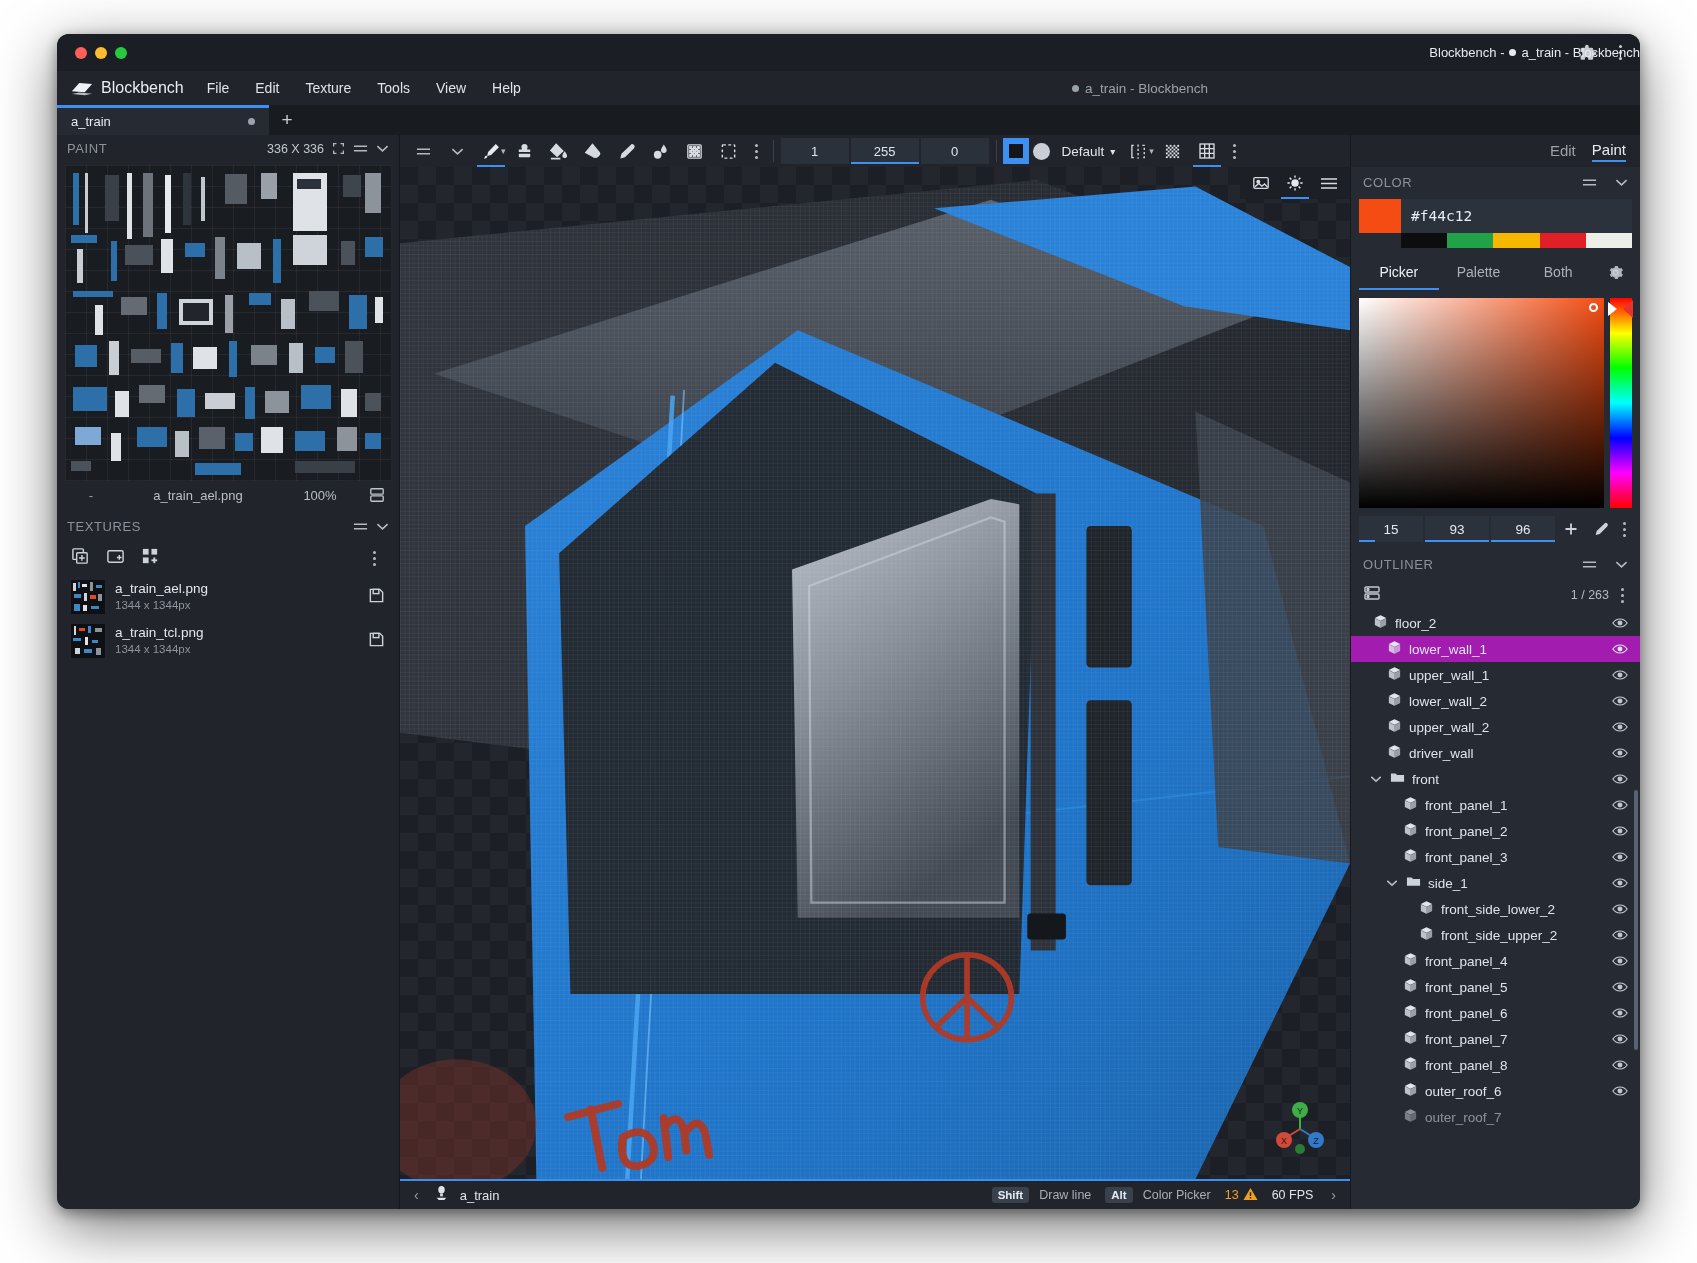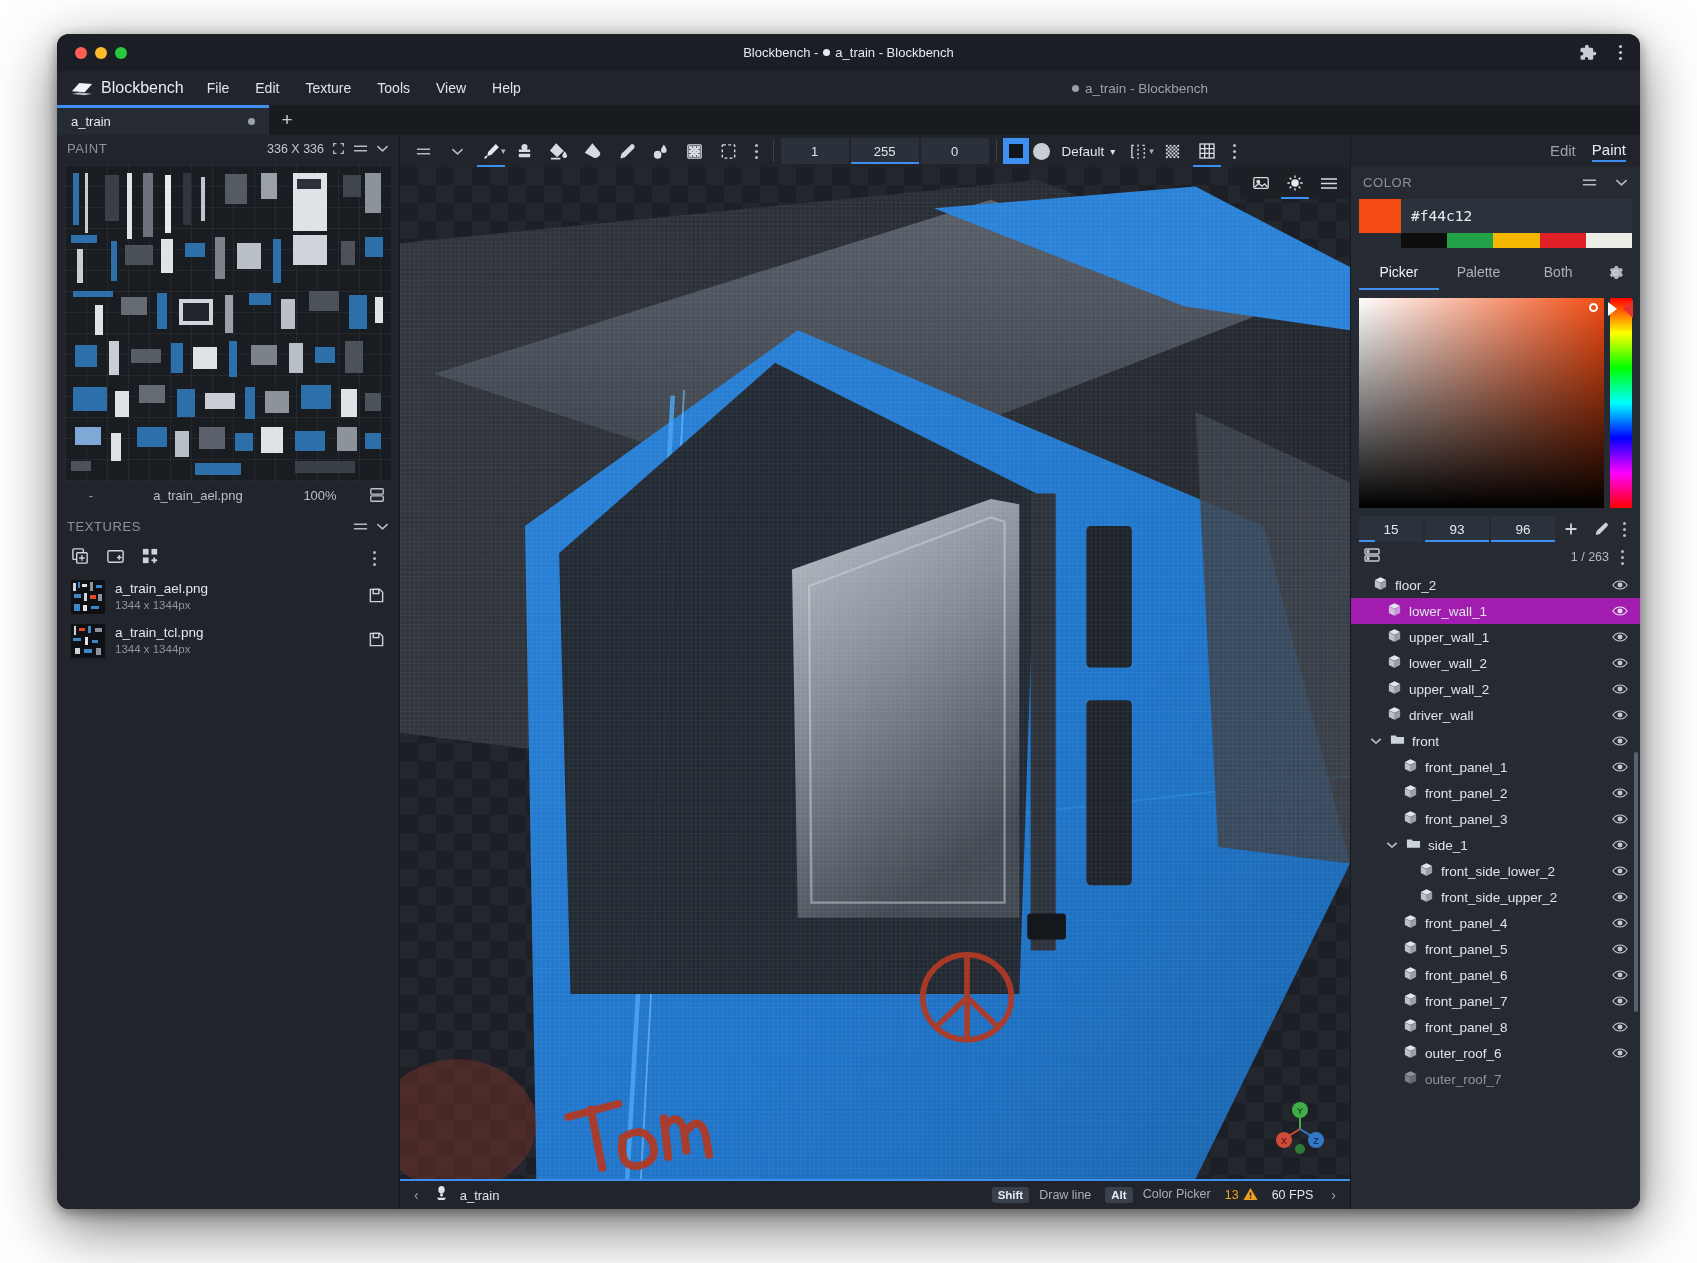--- a/index.html
+++ b/index.html
@@ -33,21 +33,21 @@
     padding: 0 12px;
   }
   .traffic { display: flex; gap: 8px; align-items: center; margin-left: 6px; }
   .dot { width: 12px; height: 12px; border-radius: 50%; }
   .dot.r { background: #ff5f57; }
   .dot.y { background: #febc2e; }
   .dot.g { background: #28c840; }
   .title-text {
     position: absolute; left: 0; right: 0; text-align: center;
     color: #e7eaef; font-size: 13px; pointer-events: none;
-    display: flex; align-items: center; justify-content: center; gap: 5px;
+    display: flex; align-items: center; justify-content: flex-end; gap: 5px;
   }
   .title-dot { width: 7px; height: 7px; border-radius: 50%; background: #e7eaef; display:inline-block;}
   .title-right { margin-left: auto; display: flex; align-items: center; gap: 16px; color: #c8ccd4; }
   .puzzle-ic { width: 18px; height: 18px; }
   .kebab-ic { display:flex; flex-direction:column; gap:3px; padding: 2px 6px;}
   .kebab-ic i { width: 3px; height: 3px; background: #c8ccd4; border-radius: 50%; display:block;}
 
   
   .menubar {
     height: 34px; min-height: 34px;
@@ -846,21 +846,21 @@
             <rect x="7.6" y="9" width="2.8" height="3"></rect>
             <path d="M4 13.5h10l-2 2.5H6z"></path>
           </svg>
         </span>
         <span class="sb-name">a_train</span>
         <span class="sb-right">
           <span style="display:flex;align-items:center;gap:10px;">
             <span class="kbd">Shift</span>
             <span class="sb-lbl" style="margin-left:0">Draw line</span>
           </span>
-          <span style="display:flex;gap:10px;">
+          <span style="display:flex;align-items:center;gap:10px;">
             <span class="kbd">Alt</span>
             <span class="sb-lbl" style="margin-left:0">Color Picker</span>
           </span>
           <span class="warn">
             <span>13</span>
             <span>
               <svg width="15" height="14" viewBox="0 0 16 15" fill="#f0a020">
                     <path d="M8 1l7.5 13H.5z"></path>
                     <path d="M7.2 5.5h1.6v4.2H7.2zM7.2 10.7h1.6v1.6H7.2z" fill="#21252b"></path>
                   </svg>
@@ -945,20 +945,34 @@
             <path d="M14.2 2.6a1.8 1.8 0 0 1 1.2 3.1L7.2 14 4 14.8l.8-3.2z" fill="#ccd2da"></path>
           </svg>
         </span>
         <span class="tb-kebab" style="padding:0 6px">
               <i></i>
               <i></i>
               <i></i>
             </span>
       </div>
 
+      <div class="rpanel-head outliner-head">
+        <span class="rpanel-title">OUTLINER</span>
+        <span class="sp"></span>
+        <span class="rp-ic">
+          <svg width="15" height="11" viewBox="0 0 16 11" stroke="#b3b9c2" stroke-width="1.6">
+                <path d="M1 3h14M1 8h14"></path>
+              </svg>
+        </span>
+        <span class="rp-ic" style="margin-left:10px">
+          <svg width="13" height="9" viewBox="0 0 14 9" fill="none" stroke="#b3b9c2" stroke-width="1.7">
+                <path d="M1.5 2l5.5 5 5.5-5"></path>
+              </svg>
+        </span>
+      </div>
 
       <div class="outliner-tools">
         <span>
           <svg width="18" height="18" viewBox="0 0 18 18" fill="none" stroke="#c3c9d2" stroke-width="1.4">
             <rect x="2" y="3" width="14" height="5" rx="1"></rect>
                 <rect x="2" y="10" width="14" height="5" rx="1"></rect>
             <circle cx="5" cy="5.5" r="1" fill="#c3c9d2"></circle>
                 <circle cx="5" cy="12.5" r="1" fill="#c3c9d2"></circle>
           </svg>
         </span>

